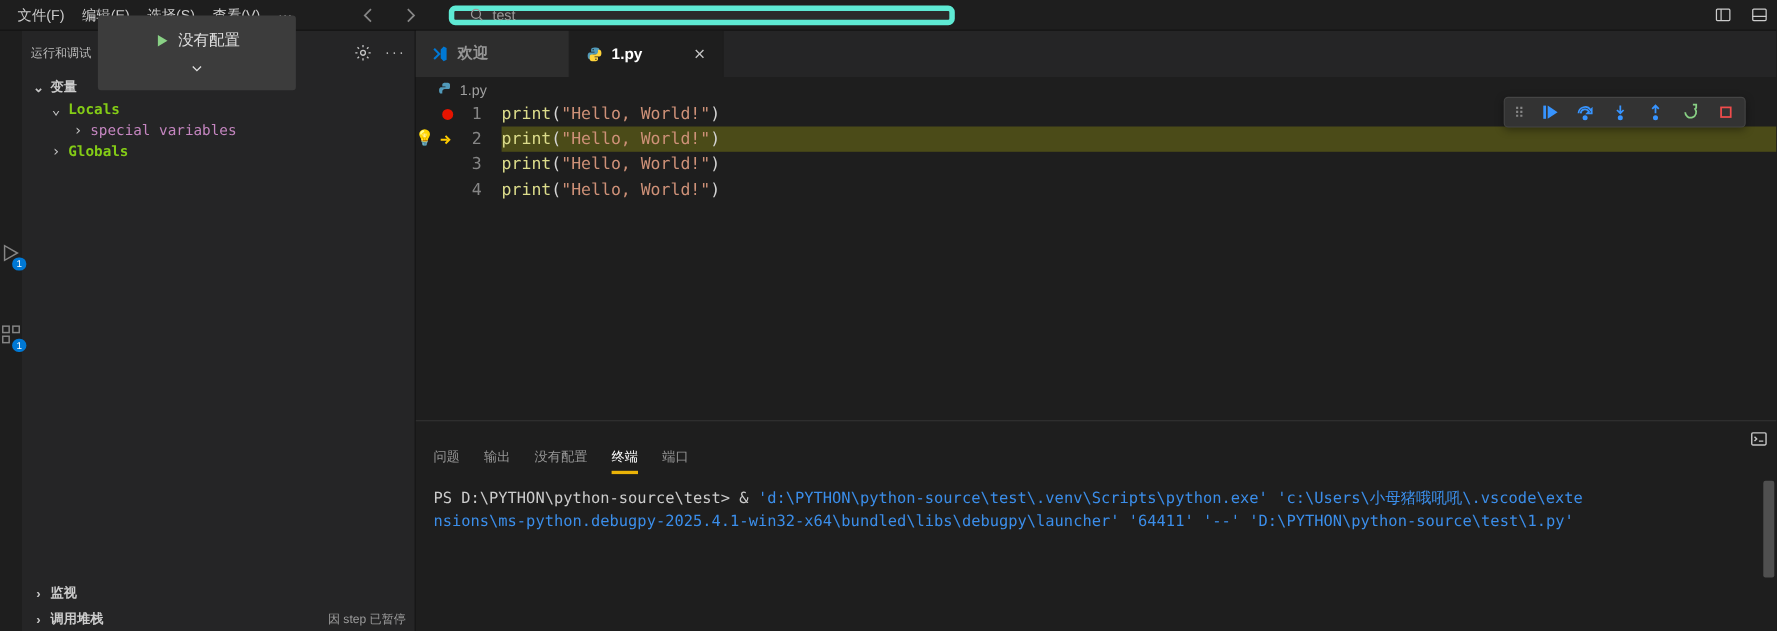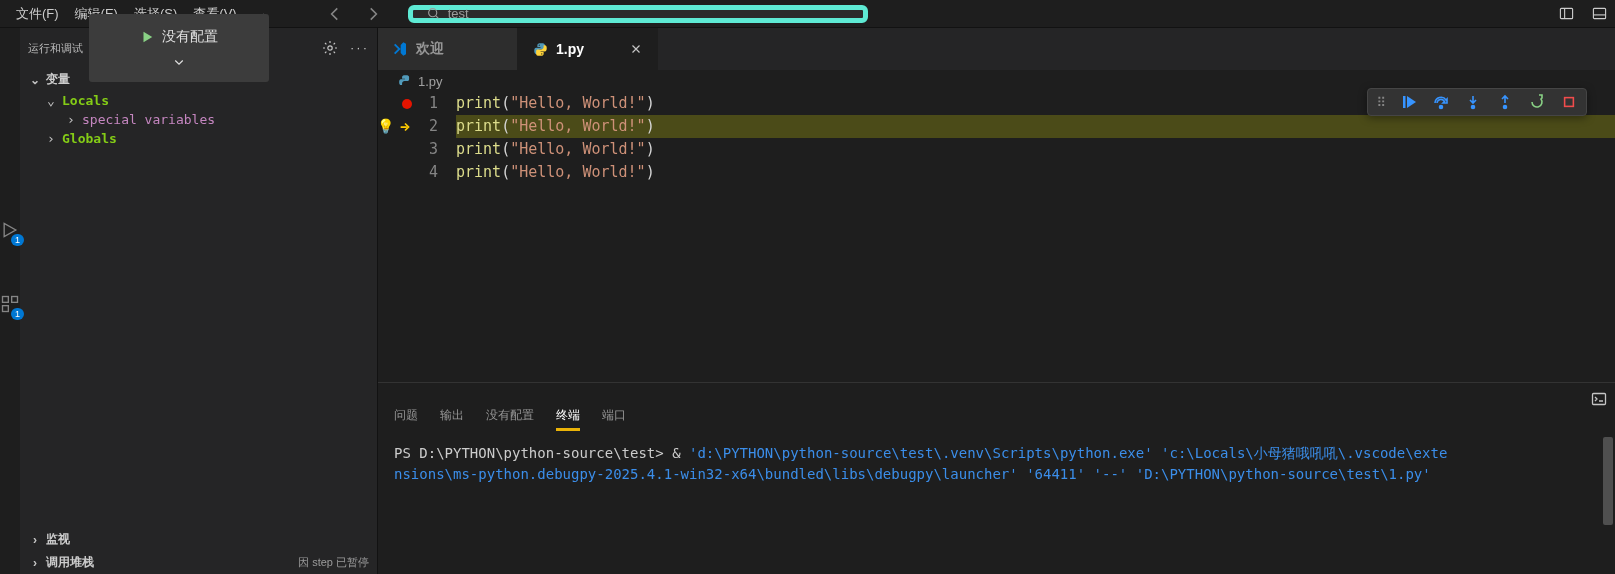--- a/index.html
+++ b/index.html
@@ -561,21 +561,21 @@
           <span class="ptab">端口</span>
           <span class="panel-side-icon">
             <svg width="16" height="16" viewBox="0 0 16 16" fill="none" stroke="currentColor" stroke-width="1.3">
                 <rect x="1.5" y="2.5" width="13" height="11" rx="1"></rect>
                 <path d="M4 6l2 2-2 2M8 10h4"></path>
               </svg>
           </span>
         </div>
         <div class="terminal-body">
           <div>
-            <span>PS D:\PYTHON\python-source\test&gt;</span><span>  &amp; </span><span class="term-path">'d:\PYTHON\python-source\test\.venv\Scripts\python.exe' 'c:\Locals\小母猪哦吼吼\.vscode\exte</span>
+            <span>PS D:\PYTHON\python-source\test&gt;</span><span>  &amp; </span><span class="term-path">'d:\PYTHON\python-source\test\.venv\Scripts\python.exe' 'c:\Users\小母猪哦吼吼\.vscode\exte</span>
           </div>
           <div class="term-path">nsions\ms-python.debugpy-2025.4.1-win32-x64\bundled\libs\debugpy\launcher' '64411' '--' 'D:\PYTHON\python-source\test\1.py'</div>
           <div class="terminal-scroll">
               <div class="thumb"></div>
             </div>
         </div>
       </div>
     </div>
   </div>
 </div>

